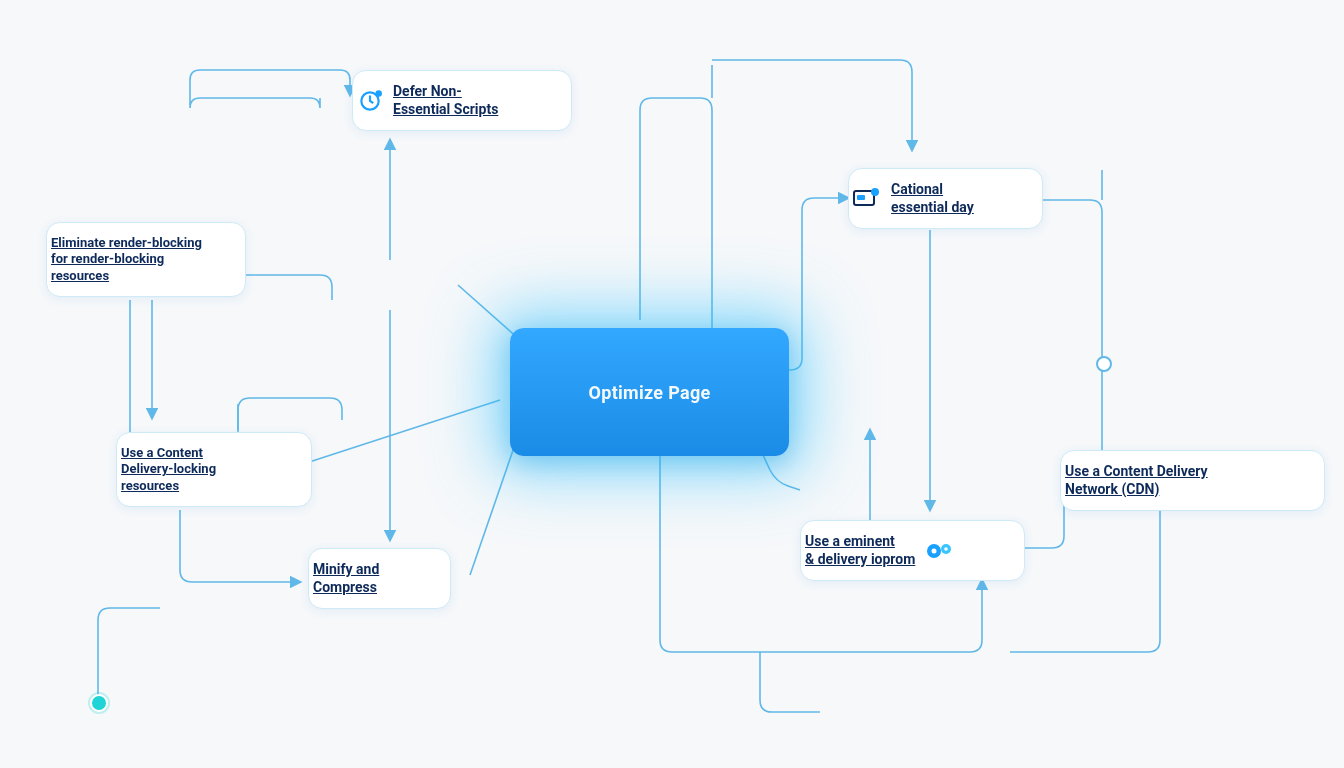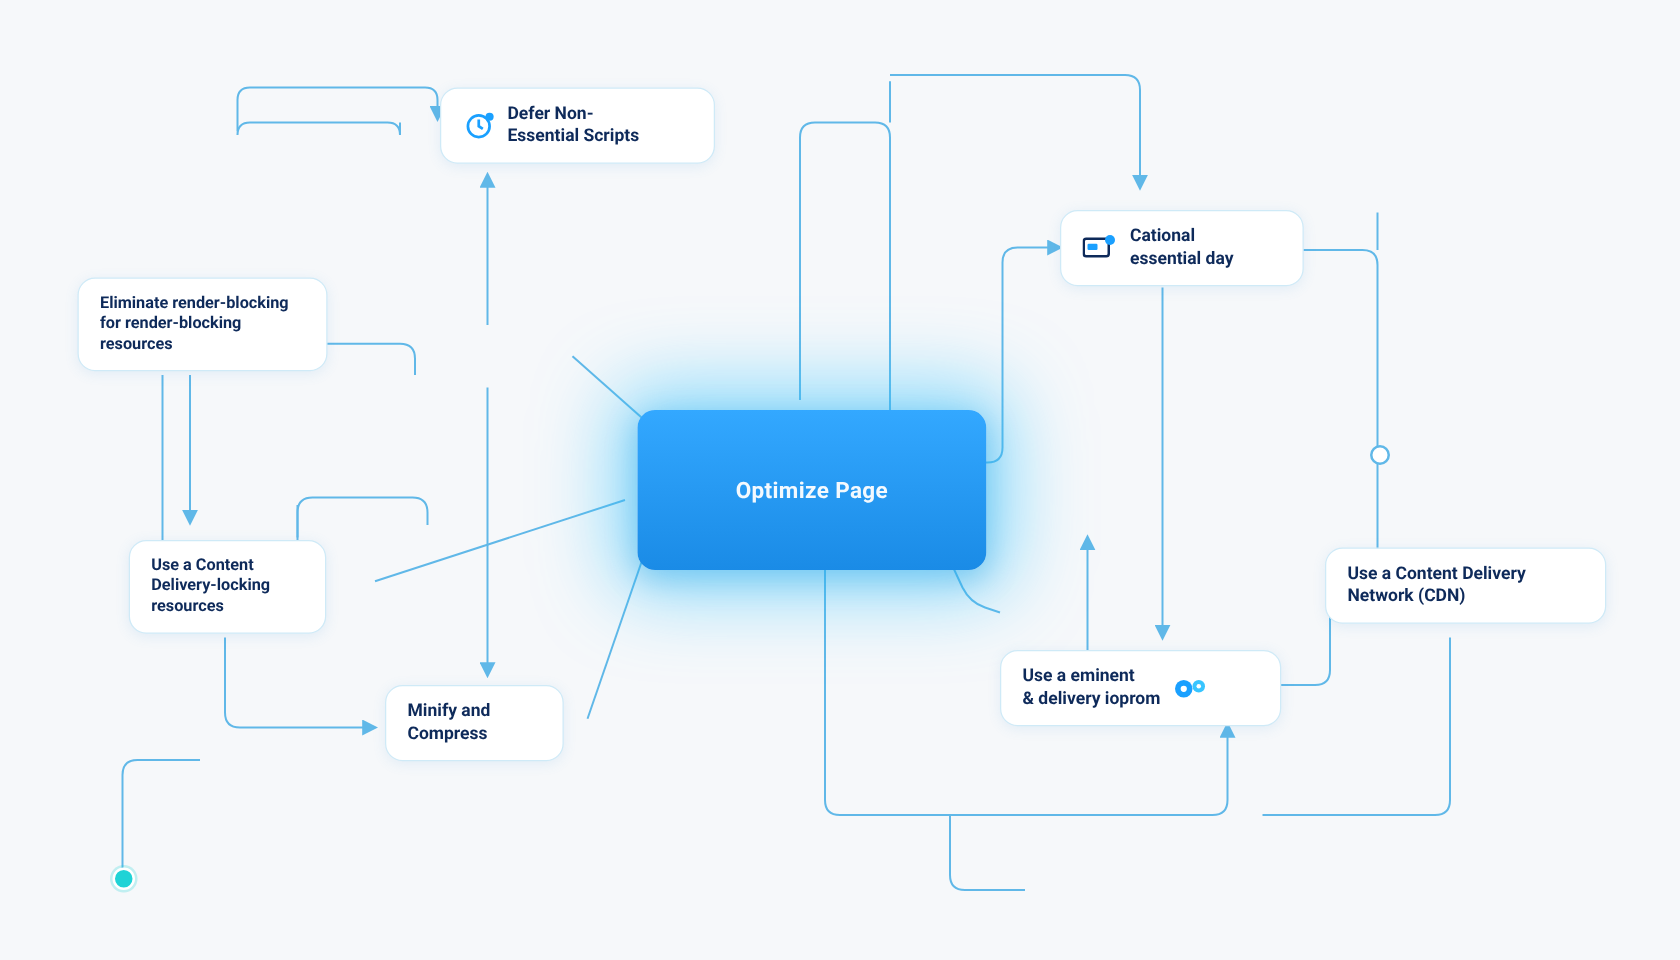--- a/index.html
+++ b/index.html
@@ -28,22 +28,23 @@
     position:absolute;
     background:var(--node-bg);
     border:1px solid var(--node-border);
     border-radius:14px;
     box-shadow:0 2px 10px rgba(80,160,220,.12);
     color:var(--text);
     font-weight:700;
     font-size:14px;
     line-height:1.25;
     display:flex;align-items:center;gap:10px;
-    padding:12px 17px;
+    padding:12px 4px;
     box-sizing:border-box;
+    text-decoration:underline;
   }
   .node.small{font-size:13px;}
   .node .icon{flex:0 0 auto;display:flex;align-items:center;justify-content:center;}
   .center{
     position:absolute;
     background:linear-gradient(180deg,#33a8ff,#1a8be6);
     color:#ffffff;
     border-radius:14px;
     box-shadow:0 0 60px 20px rgba(56,197,255,.55),0 6px 24px rgba(0,120,200,.35);
     text-align:right;
@@ -132,26 +133,26 @@
           <g fill="none" stroke="#1aa0ff" stroke-width="2">
             <circle cx="12" cy="12" r="8"></circle>
             <path d="M12 7v5l3 2"></path>
           </g>
           <circle cx="20" cy="5" r="3" fill="#1aa0ff"></circle>
         </svg>
     </span>
     <span>Defer Non-<br>Essential Scripts</span>
   </div>
 
-  <div class="node small" style="left:62px;top:222px;width:200px">
+  <div class="node small" style="left:46px;top:222px;width:200px">
     <span>Eliminate render-blocking<br>for render-blocking<br>resources</span>
   </div>
 
 
-  <div class="node small" style="left:103px;top:432px;width:158px">
+  <div class="node small" style="left:116px;top:432px;width:196px">
     <span>Use a Content<br>Delivery-locking<br>resources</span>
   </div>
 
   <div class="node" style="left:308px;top:548px;width:143px">
     <span>Minify and<br>Compress</span>
   </div>
 
   <div class="center" style="left:510px;top:328px;width:235px;height:100px">
     <div class="l1">Optimize Page</div>
   </div>
@@ -174,20 +175,20 @@
           <g fill="#1aa0ff">
             <circle cx="9" cy="12" r="7"></circle>
             <circle cx="21" cy="10" r="5" fill="#38c5ff"></circle>
           </g>
           <circle cx="9" cy="12" r="2.5" fill="#fff"></circle>
           <circle cx="21" cy="10" r="1.8" fill="#fff"></circle>
         </svg>
     </span>
   </div>
 
-  <div class="node" style="left:1060px;top:438px;width:225px">
+  <div class="node" style="left:1060px;top:450px;width:265px">
     <span>Use a Content Delivery<br>Network (CDN)</span>
   </div>
 
   <div class="dot" style="left:90px;top:694px"></div>
   <div class="junction" style="left:1096px;top:356px"></div>
 
 </div>
 
 </body></html>

